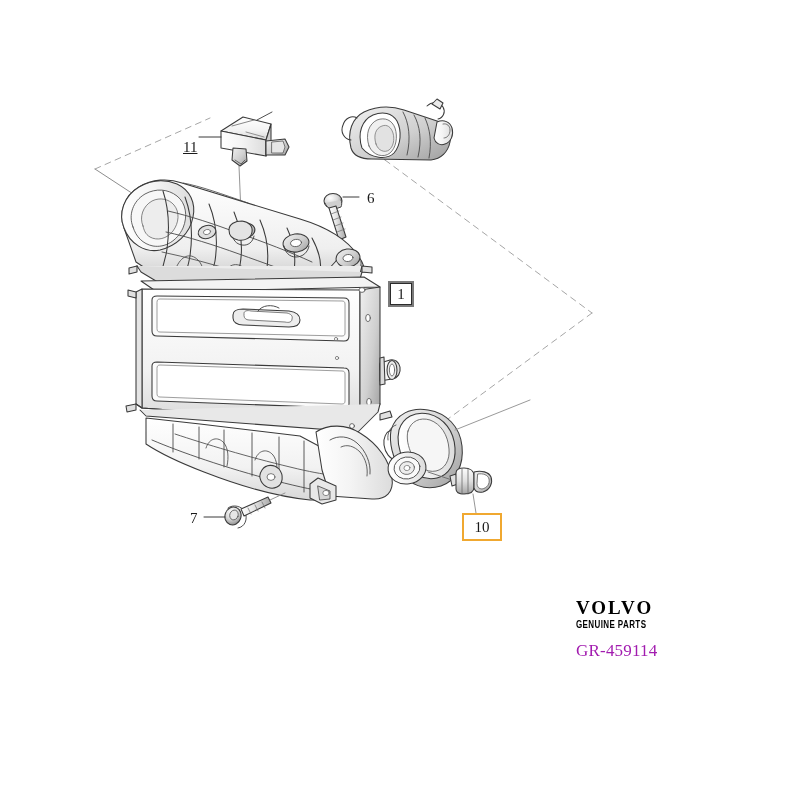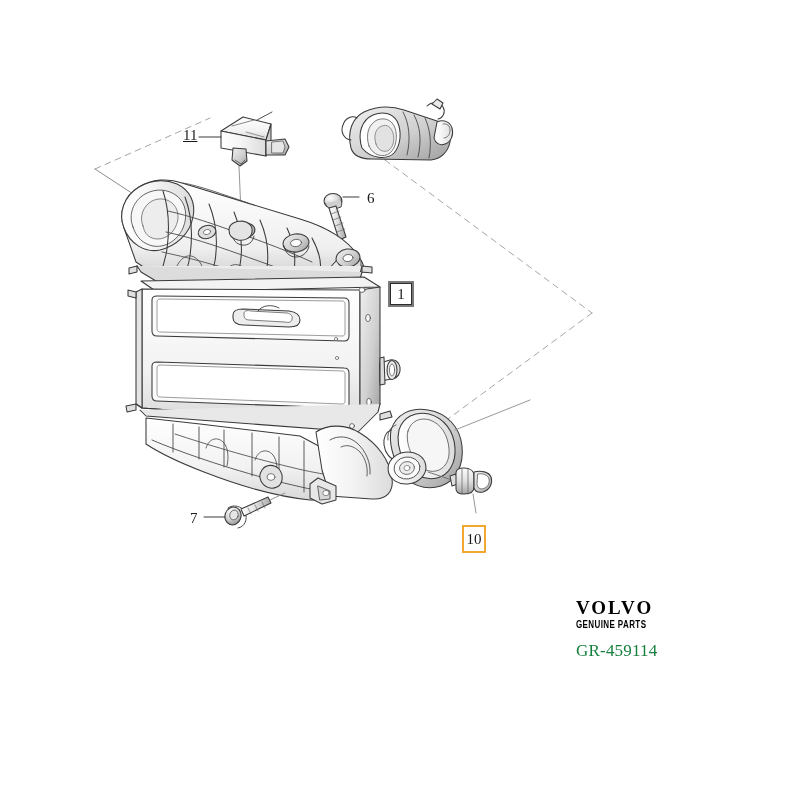--- a/index.html
+++ b/index.html
@@ -76,21 +76,21 @@
     letter-spacing: 0.4px;
     color: #000000;
     line-height: 1;
     margin-top: 3px;
     transform: scaleY(1.25);
     transform-origin: left top;
   }
   #part-code {
     font-family: "Liberation Serif", serif;
     font-size: 17px;
-    color: #15803d;
+    color: #a21caf;
     line-height: 1;
     margin-top: 14px;
     letter-spacing: 0.2px;
   }
 </style>
 </head>
 <body>
 
 <div id="diagram-root">
 
@@ -428,25 +428,25 @@
         <path d="M204,517 L225,517" stroke="#3a3a3a" stroke-width="1"></path>
       </g>
 
     </g>
   </svg>
 
   <div class="callout boxed-dark" style="left:388px; top:281px; width:26px; height:26px;">
     <span>1</span>
   </div>
 
-  <div class="callout boxed-orange" style="left:462px; top:513px; width:24px; height:28px;margin-top:12px;">
+  <div class="callout boxed-orange" style="left:462px; top:513px; width:40px; height:28px;">
     <span>10</span>
   </div>
 
-  <div class="leader-label" style="left:183px; top:128px;text-decoration:underline;">11</div>
+  <div class="leader-label" style="left:183px; top:140px;text-decoration:underline;">11</div>
 
   <div class="leader-label" style="left:367px; top:191px;">6</div>
 
   <div class="leader-label" style="left:190px; top:511px;">7</div>
 
   <div id="brand-block">
     <div id="volvo-wordmark">VOLVO</div>
     <div id="volvo-subtitle">GENUINE PARTS</div>
     <div id="part-code">GR-459114</div>
   </div>

